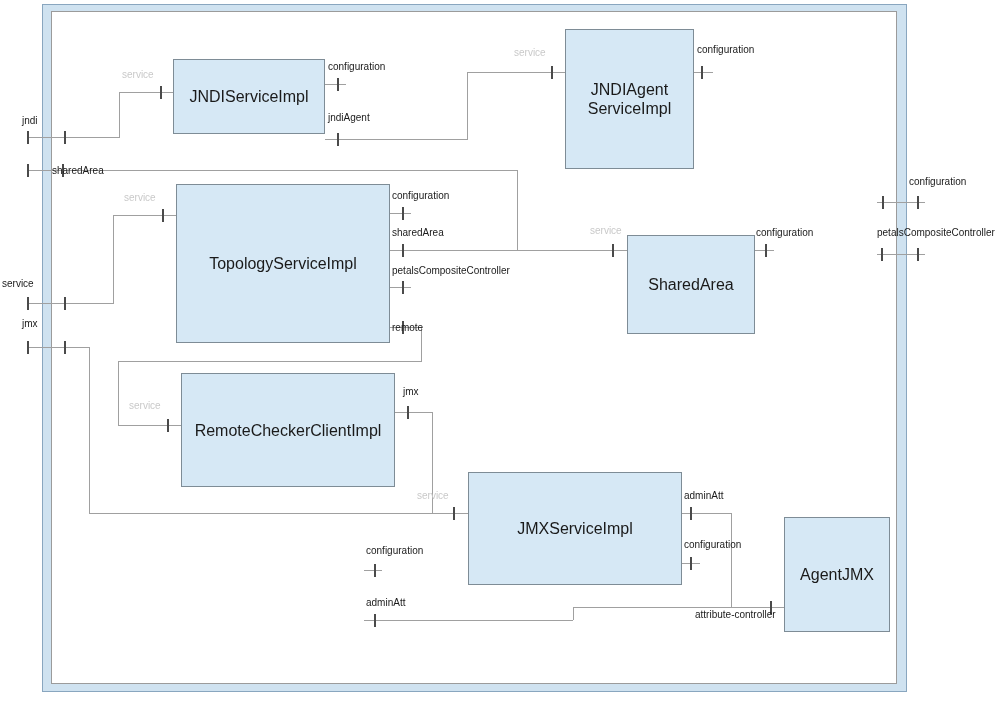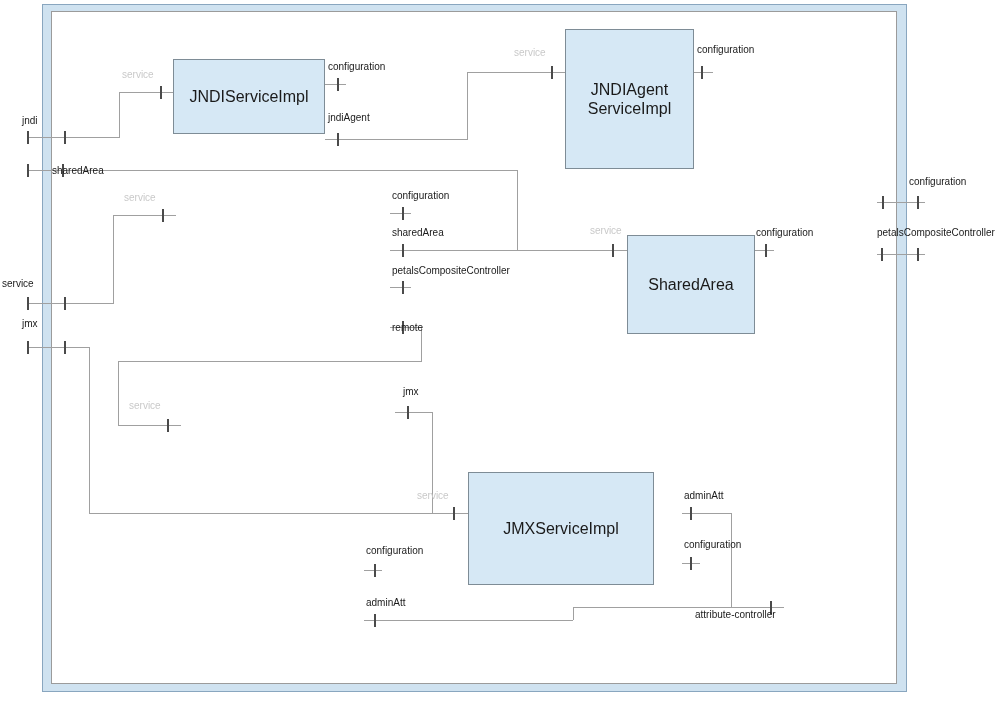--- a/index.html
+++ b/index.html
@@ -124,25 +124,34 @@
   <i class="tk" style="left:881px;top:248px"></i>
   <i class="tk" style="left:917px;top:248px"></i>
 
   <div class="comp" style="left:173px;top:59px;width:152px;height:75px">
     <span>JNDIServiceImpl</span>
   </div>
   <div class="comp" style="left:565px;top:29px;width:129px;height:140px">
     <span>JNDIAgent</span>
     <span>ServiceImpl</span>
   </div>
+  <div class="comp" style="left:176px;top:184px;width:214px;height:159px">
+    <span>TopologyServiceImpl</span>
+  </div>
   <div class="comp" style="left:627px;top:235px;width:128px;height:99px">
     <span>SharedArea</span>
   </div>
-  <div class="comp" style="left:468px;top:472px;width:186px;height:113px">
+  <div class="comp" style="left:181px;top:373px;width:214px;height:114px">
+    <span>RemoteCheckerClientImpl</span>
+  </div>
+  <div class="comp" style="left:468px;top:472px;width:214px;height:113px">
     <span>JMXServiceImpl</span>
+  </div>
+  <div class="comp" style="left:784px;top:517px;width:106px;height:115px">
+    <span>AgentJMX</span>
   </div>
 
   <span class="pl dim" style="left:122px;top:69px">service</span>
   <span class="pl" style="left:328px;top:61px">configuration</span>
   <span class="pl" style="left:328px;top:112px">jndiAgent</span>
   <span class="pl dim" style="left:514px;top:47px">service</span>
   <span class="pl" style="left:697px;top:44px">configuration</span>
   <span class="pl dim" style="left:124px;top:192px">service</span>
   <span class="pl" style="left:392px;top:190px">configuration</span>
   <span class="pl" style="left:392px;top:227px">sharedArea</span>

